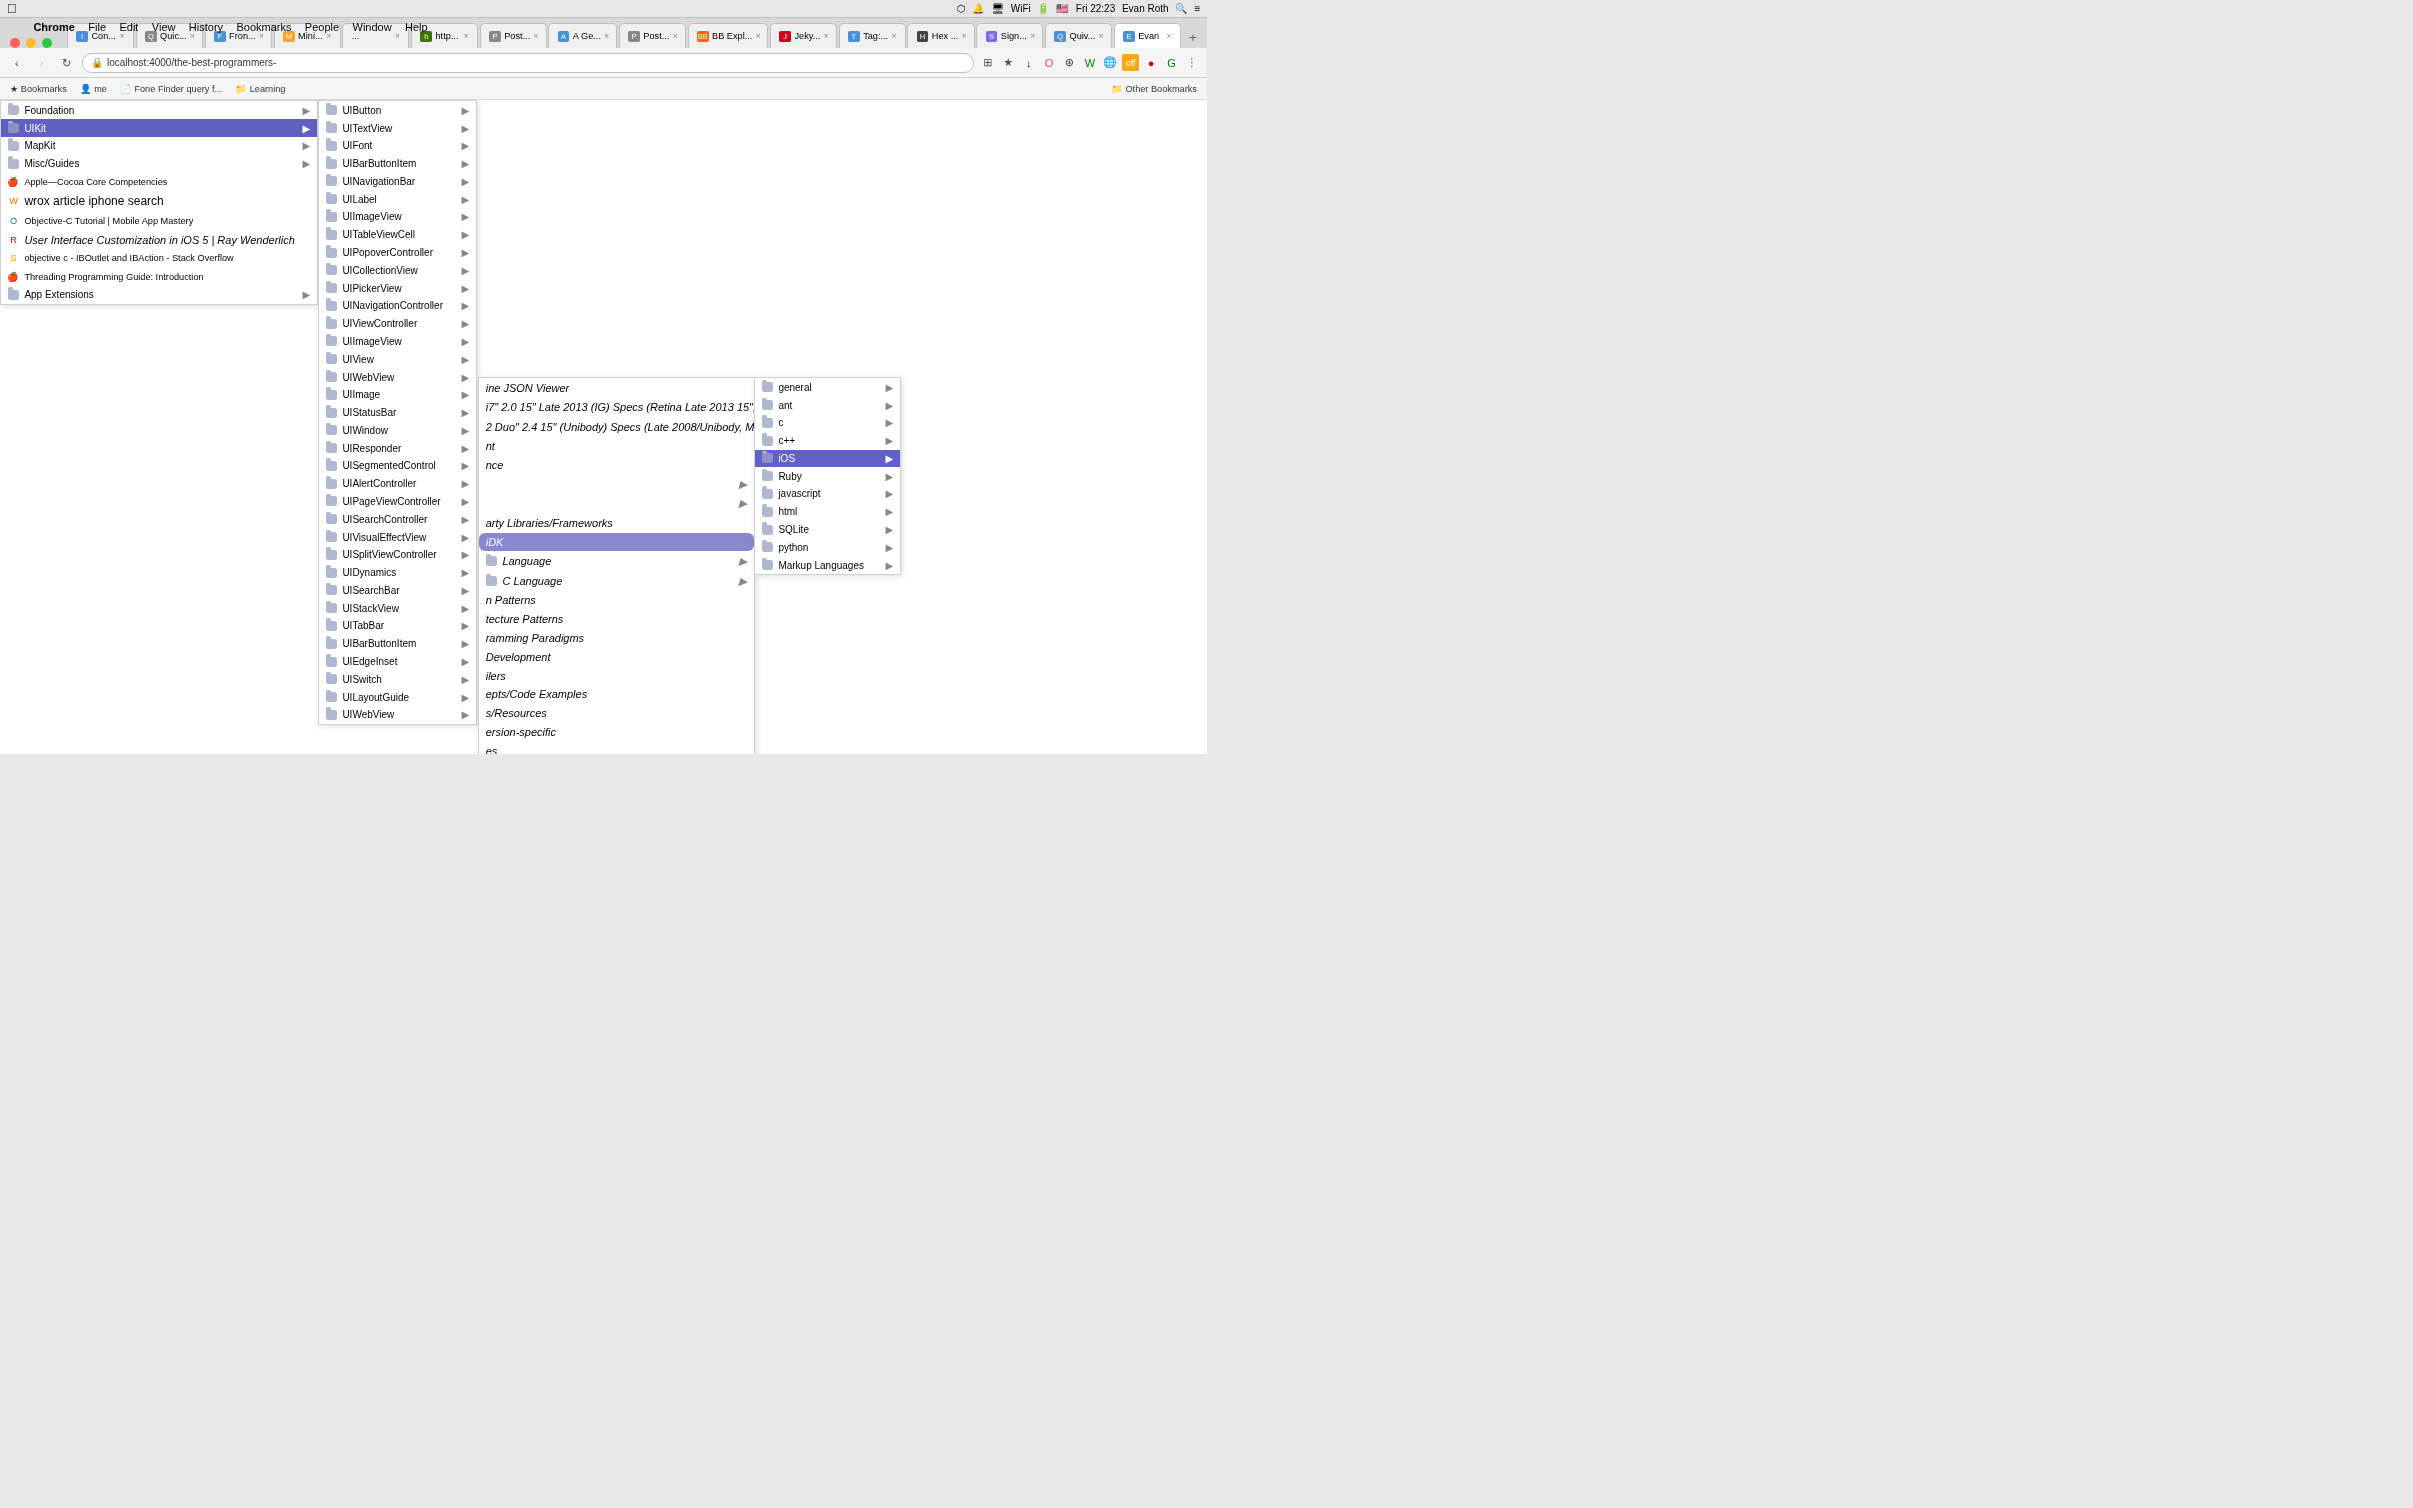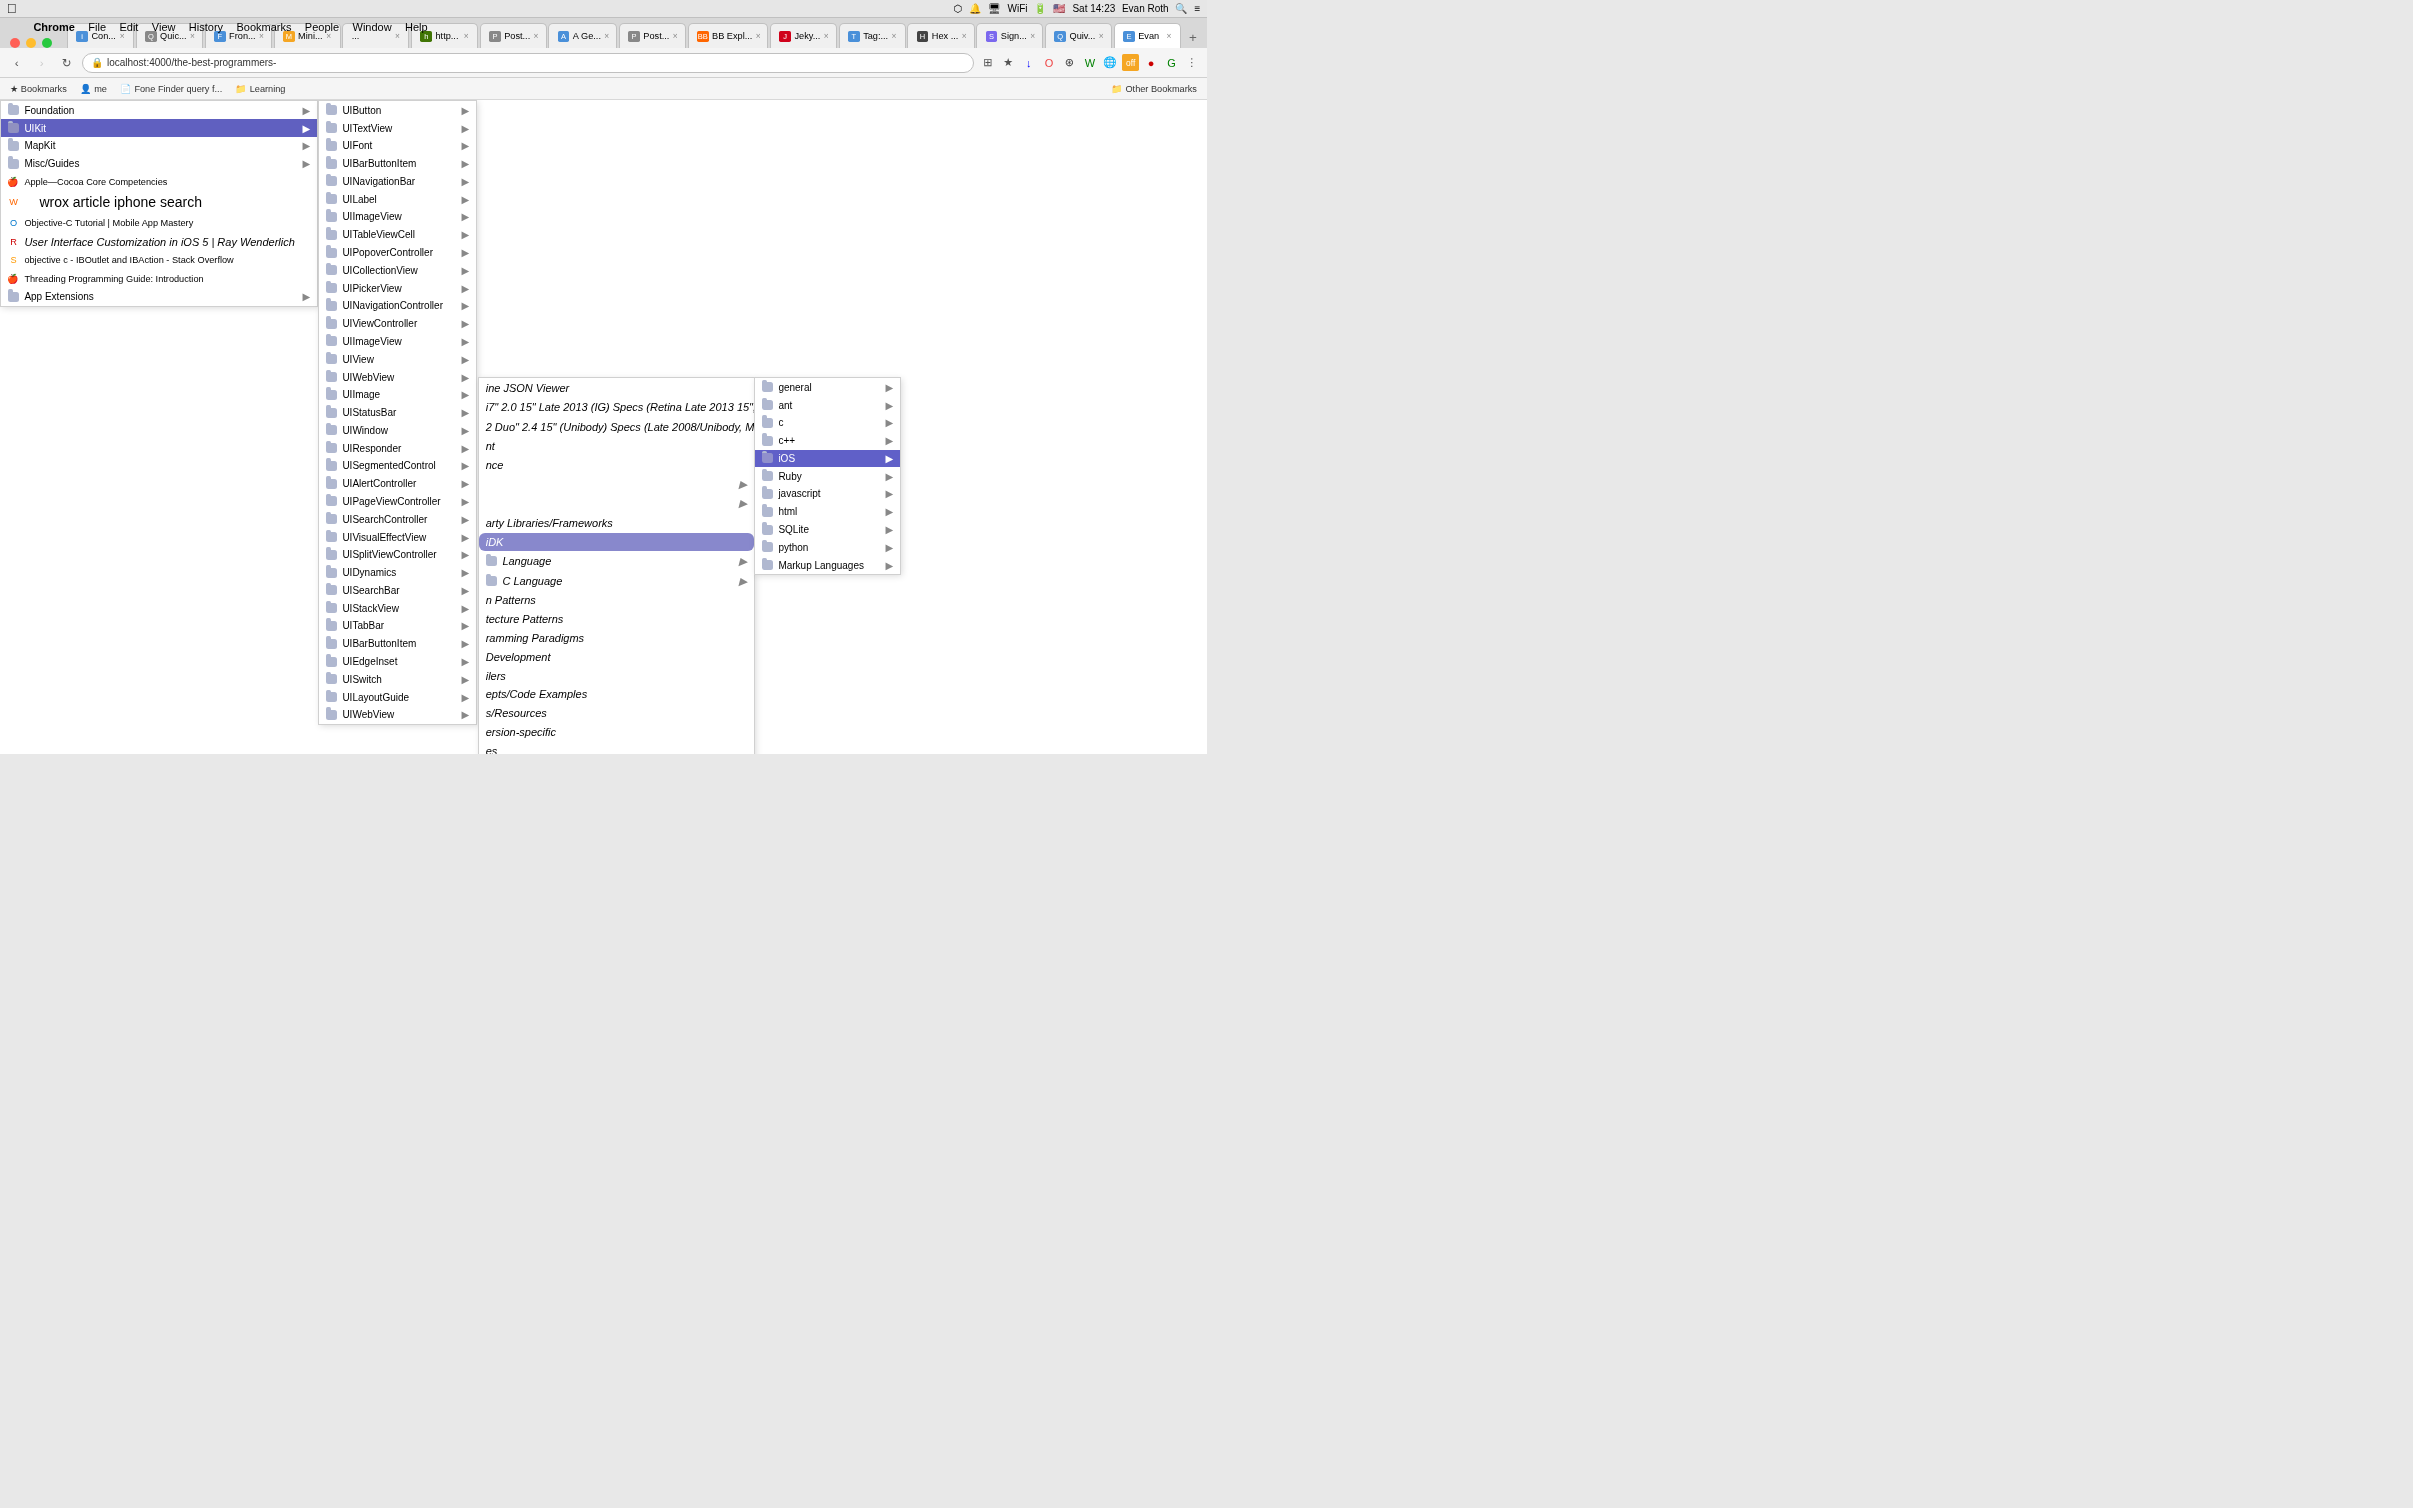--- a/index.html
+++ b/index.html
@@ -399,21 +399,21 @@
   <span class="menu-item">People</span>
   <span class="menu-item">Window</span>
   <span class="menu-item">Help</span>
   <div class="right-items">
     <span>⬡</span>
     <span>🔔</span>
     <span>🖥</span>
     <span>WiFi</span>
     <span>🔋</span>
     <span>🇺🇸</span>
-    <span>Sat 14:23</span>
+    <span>Fri 22:23</span>
     <span>Evan Roth</span>
     <span>🔍</span>
     <span>≡</span>
   </div>
 </div>
 
 <div class="browser-window">
 
   <div class="tab-bar">
     <div style="display:flex; align-items:center; padding: 3.4px 6.7px 0;">
@@ -588,21 +588,21 @@
           <span class="folder-icon"></span>
           <span>Misc/Guides</span>
           <span class="arrow">▶</span>
         </div>
         <div class="menu-item-row">
           <span class="link-icon" style="font-size:9.2px;">🍎</span>
           <span style="font-size:9.2px;">Apple—Cocoa Core Competencies</span>
         </div>
         <div class="menu-item-row">
           <span class="link-icon" style="font-size:9.2px; color:#f60;">W</span>
-          <span style="font-size:14px;margin-left:15px;">wrox article iphone search</span>
+          <span style="font-size:12px;">wrox article iphone search</span>
         </div>
         <div class="menu-item-row">
           <span class="link-icon" style="font-size:9.2px; color:#07c;">O</span>
           <span style="font-size:9.2px;">Objective-C Tutorial | Mobile App Mastery</span>
         </div>
         <div class="menu-item-row">
           <span class="link-icon" style="font-size:9.2px; color:#c00;">R</span>
           <span style="font-size:11px;font-style:italic;">User Interface Customization in iOS 5 | Ray Wenderlich</span>
         </div>
         <div class="menu-item-row">

